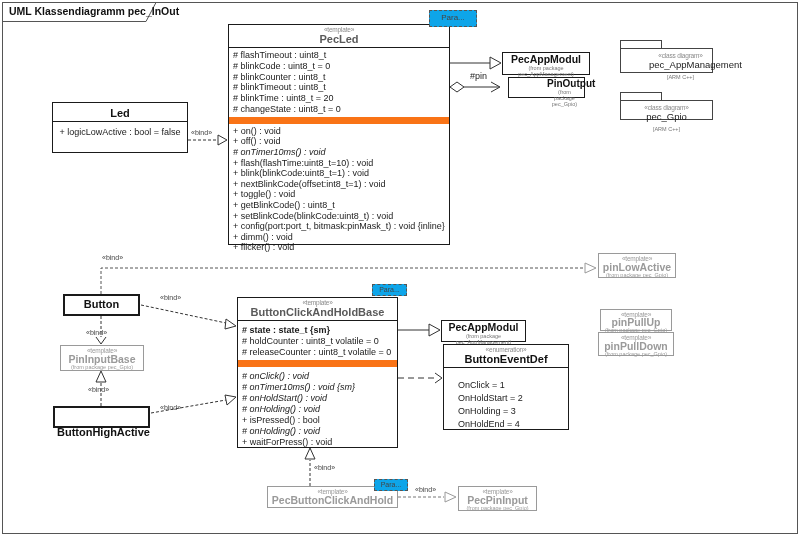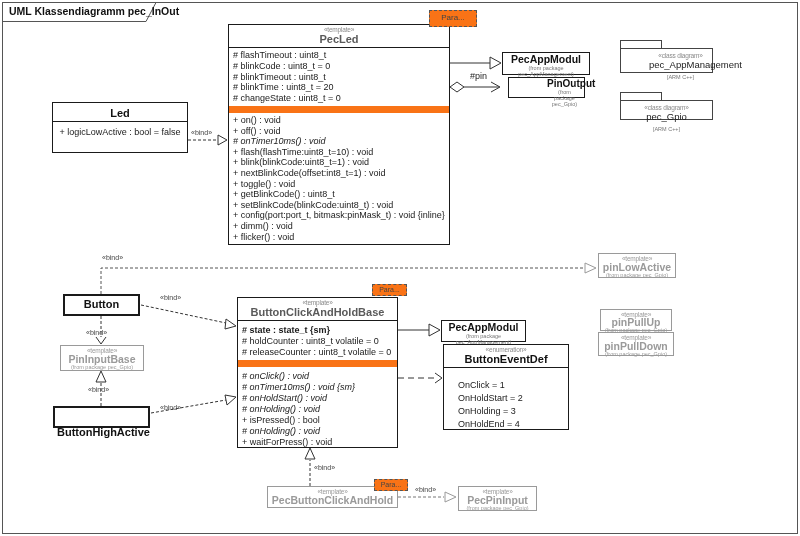--- a/index.html
+++ b/index.html
@@ -23,21 +23,21 @@
   .thick { border-width:2px; }
   .gray { border-color:#9a9a9a; color:#9a9a9a; }
   .gray .nm, .gray .st, .gray .sub { color:#9a9a9a; }
   .smallbox .nm { font-size:10.5px; line-height:11px; }
   .center { text-align:center; }
 
   .pkg-tab { position:absolute; box-sizing:border-box; border:1px solid #444; border-bottom:none; background:#fff; }
   .pkg-body { position:absolute; box-sizing:border-box; border:1px solid #444; background:#fff; text-align:center; padding-top:3px; }
   .pkg-body .nm { font-weight:normal; font-size:9.5px; color:#222; }
 
-  .para { position:absolute; box-sizing:border-box; border:1px dashed #555; background:#f97316;
+  .para { position:absolute; box-sizing:border-box; border:1px dashed #555; background:#0ea5e9;
           font-size:8px; line-height:9px; color:#444; text-align:center; padding:2px 1px; }
   .para.small { font-size:7px; line-height:8px; padding:1px; }
 
   .lbl { position:absolute; font-size:7px; line-height:8px; color:#444; white-space:nowrap; }
   .lbl.role { font-size:9px; color:#222; }
 </style>
 </head>
 <body>
 
 <div id="canvas">
@@ -113,20 +113,21 @@
   <div class="frame-title">UML Klassendiagramm pec_InOut</div>
 
   <div class="cls tpl" style="left:228px;top:24px;width:222px;height:221px;">
     <div class="hd sep">
       <span class="st">«template»</span>
       <span class="nm">PecLed</span>
     </div>
     <div class="sec">
       <div># flashTimeout : uint8_t</div>
       <div># blinkCode : uint8_t = 0</div>
+      <div># blinkCounter : uint8_t</div>
       <div># blinkTimeout : uint8_t</div>
       <div># blinkTime : uint8_t = 20</div>
       <div># changeState : uint8_t = 0</div>
     </div>
     <div class="sec sep" style="line-height:10.6px;">
       <div>+ on() : void</div>
       <div>+ off() : void</div>
       <div class="it"># onTimer10ms() : void</div>
       <div>+ flash(flashTime:uint8_t=10) : void</div>
       <div>+ blink(blinkCode:uint8_t=1) : void</div>

